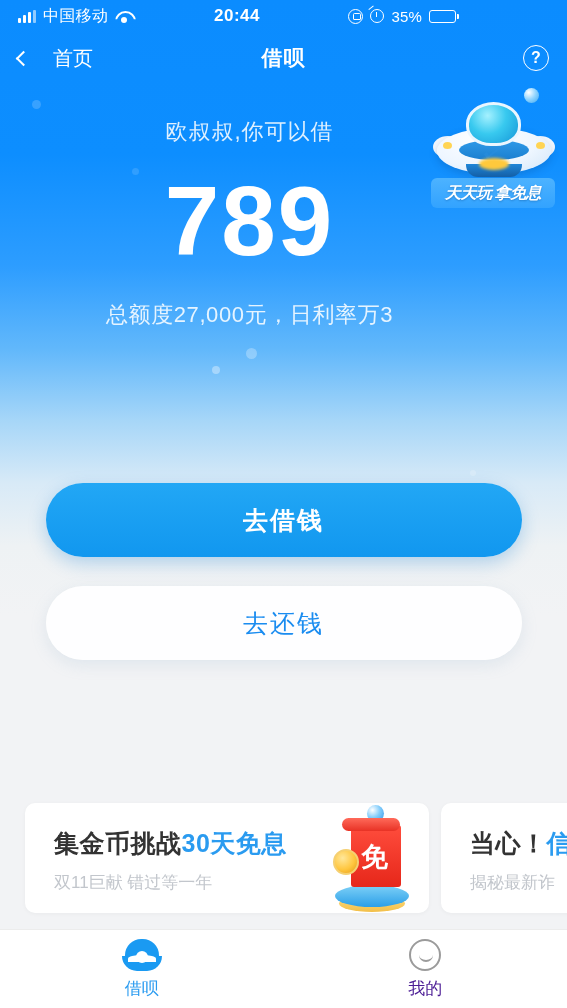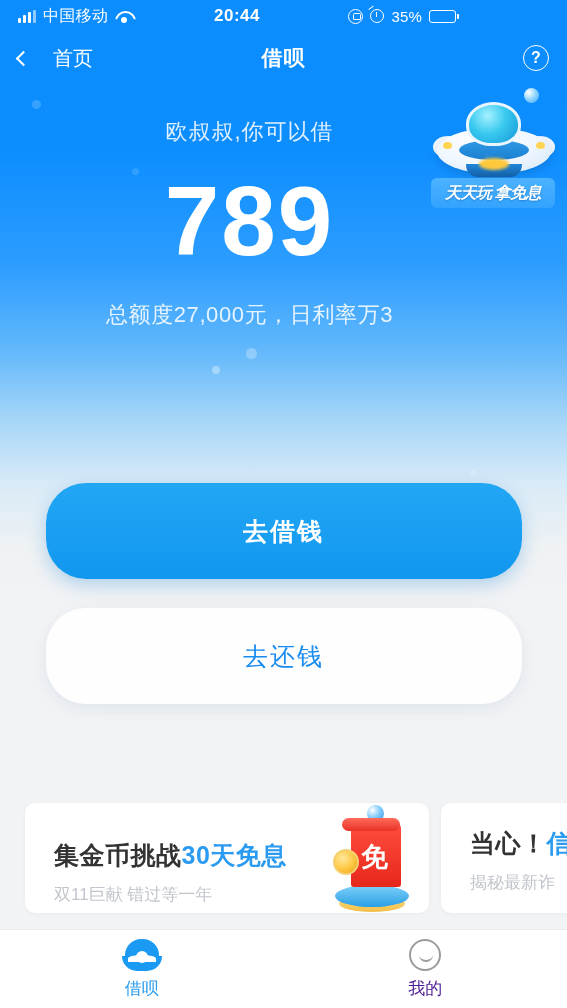--- a/index.html
+++ b/index.html
@@ -127,41 +127,41 @@
     background:linear-gradient(180deg,rgba(123,206,255,.55),rgba(72,176,255,.5));
     border-radius:6px; display:flex; align-items:center; justify-content:center; gap:3px;
   }
   .badge-t1 { color:#fff; font-size:16px; font-weight:bold; font-style:italic; letter-spacing:-.5px; text-shadow:0 1px 2px rgba(0,60,120,.35); }
   .badge-t2 { color:#fff; font-size:16px; font-weight:bold; font-style:italic; letter-spacing:-.5px; text-shadow:0 1px 2px rgba(0,60,120,.35); }
 
   
   .actions { position:absolute; left:0; top:483px; width:567px; z-index:4; }
   .btn {
     display:flex; align-items:center; justify-content:center;
-    width:476px; height:96px; margin:0 auto; border-radius:40px; cursor:pointer;
+    width:476px; height:74px; margin:0 auto; border-radius:40px; cursor:pointer;
   }
   .btn-primary {
     background:linear-gradient(180deg,#22a7f5,#1197ef);
     color:#fff; font-size:25px; font-weight:bold; letter-spacing:2px;
     box-shadow:0 6px 18px rgba(10,120,210,.28);
   }
   .btn-secondary {
     margin-top:29px;
     background:rgba(255,255,255,.92);
     color:#1a8cf0; font-size:25px; font-weight:500; letter-spacing:2px;
     box-shadow:0 5px 16px rgba(140,170,200,.18);
   }
 
   
   .cards { position:absolute; left:0; top:803px; width:567px; height:110px; z-index:4; display:flex; gap:12px; padding-left:25px; }
   .card {
     background:#fff; border-radius:10px; position:relative; overflow:hidden;
     box-shadow:0 1px 4px rgba(0,0,0,.04);
   }
-  .card-main { width:404px; height:110px; flex:0 0 404px; padding:36px 0 0 29px; }
+  .card-main { width:404px; height:110px; flex:0 0 404px; padding:24px 0 0 29px; }
   .card-second { width:196px; height:110px; flex:0 0 196px; padding:24px 0 0 29px; }
   .card-title { font-size:25px; font-weight:bold; color:#333; letter-spacing:.5px; white-space:nowrap; }
   .card-title .hl { color:#2a9bf0; }
   .card-sub { font-size:17px; color:#c2c6cc; margin-top:11px; white-space:nowrap; }
 
   .gift { position:absolute; right:14px; top:2px; width:86px; height:108px; }
   .gift-plate { position:absolute; left:6px; bottom:6px; width:74px; height:22px; background:linear-gradient(180deg,#7fd1f7,#2b9fe8); border-radius:50%; }
   .gift-plate2 { position:absolute; left:10px; bottom:1px; width:66px; height:17px; background:linear-gradient(180deg,#ffd66b,#f0b429); border-radius:50%; opacity:.85; }
   .gift-scroll {
     position:absolute; left:22px; top:20px; width:50px; height:62px;

